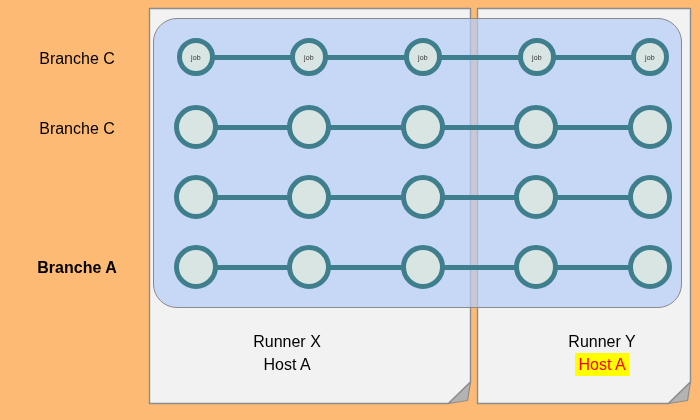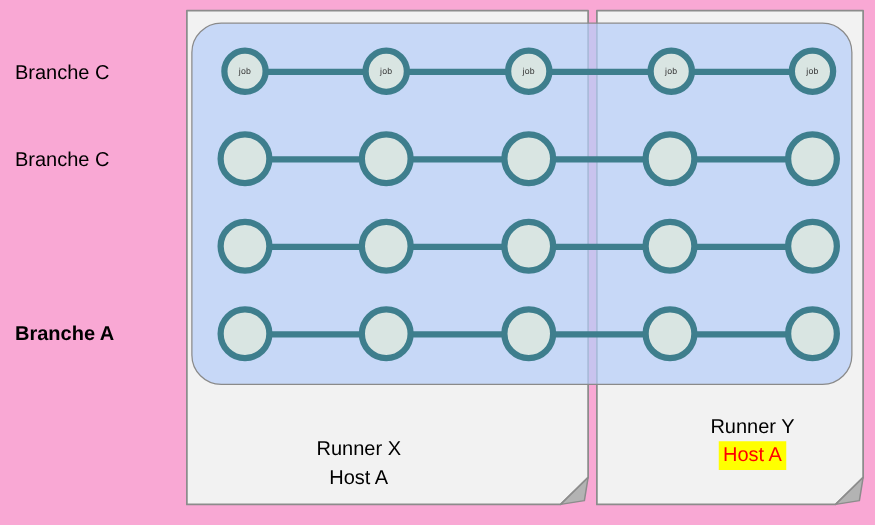--- a/index.html
+++ b/index.html
@@ -1,16 +1,16 @@
 <!DOCTYPE html>
 <html><head>
 <meta charset="utf-8">
 <style>
   html,body{margin:0;padding:0;background:#ffffff;font-family:"Liberation Sans",sans-serif;}
-  .stage{position:relative;width:700px;height:420px;background:#f9a8d4;overflow:hidden;}
+  .stage{position:relative;width:700px;height:420px;background:#fdba74;overflow:hidden;text-align:center;}
 
   
   .notes-layer{position:absolute;left:0;top:0;width:700px;height:420px;z-index:0;}
 
   
   .lane{position:absolute;left:153px;top:18px;width:529px;height:290px;
         background:rgba(181,205,248,0.72);border:1px solid #8a8a8a;border-radius:24px;
         box-sizing:border-box;z-index:1;}
 
   
@@ -32,21 +32,21 @@
 
   
   .branch-label{position:absolute;left:12px;width:130px;font-size:16px;color:#000;
                 line-height:20px;z-index:3;}
   .branch-label.b1{top:49px;} .branch-label.b2{top:119px;}
   .branch-label.b3{top:189px;} .branch-label.b4{top:258px;font-weight:bold;}
 
   
   .runner-caption{position:absolute;z-index:3;display:flex;flex-direction:column;
                   align-items:center;font-size:16px;color:#000;line-height:23px;}
-  .runner-caption.rx{left:149px;width:276px;top:330px;margin-top:18px;}
+  .runner-caption.rx{left:149px;width:276px;top:330px;}
   .runner-caption.ry{left:477px;width:250px;top:330px;}
   .host-highlight{background:#ffff00;color:#ff0000;padding:0 3px;}
 </style>
 </head>
 <body>
 
 <div class="stage">
 
   <svg class="notes-layer" viewBox="0 0 700 420" xmlns="http://www.w3.org/2000/svg">
     <path d="M149.5,8.5 H470.5 V382 L448.5,403.5 H149.5 Z" fill="#f2f2f2" stroke="#8c8c8c" stroke-width="1.4" stroke-linejoin="round"></path>

